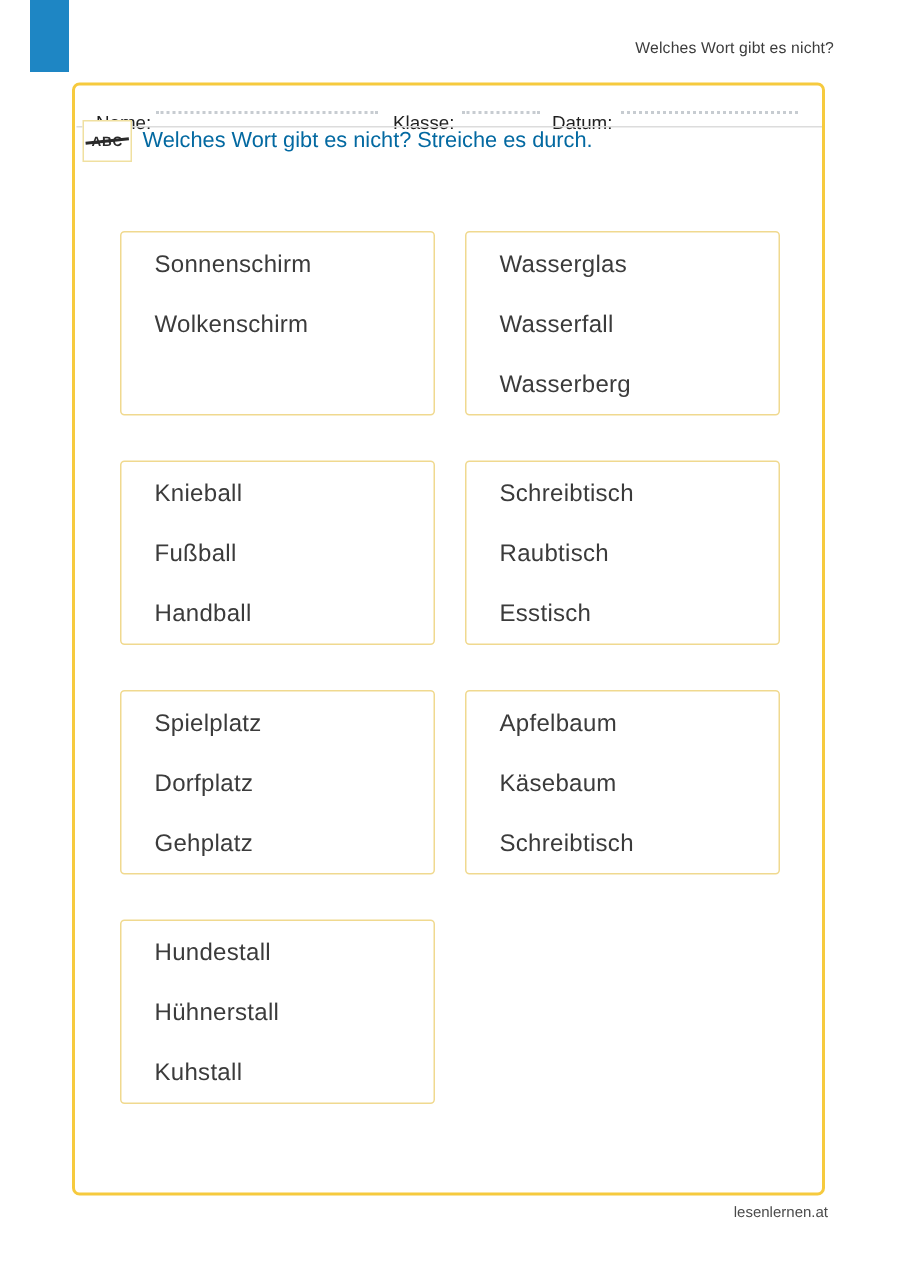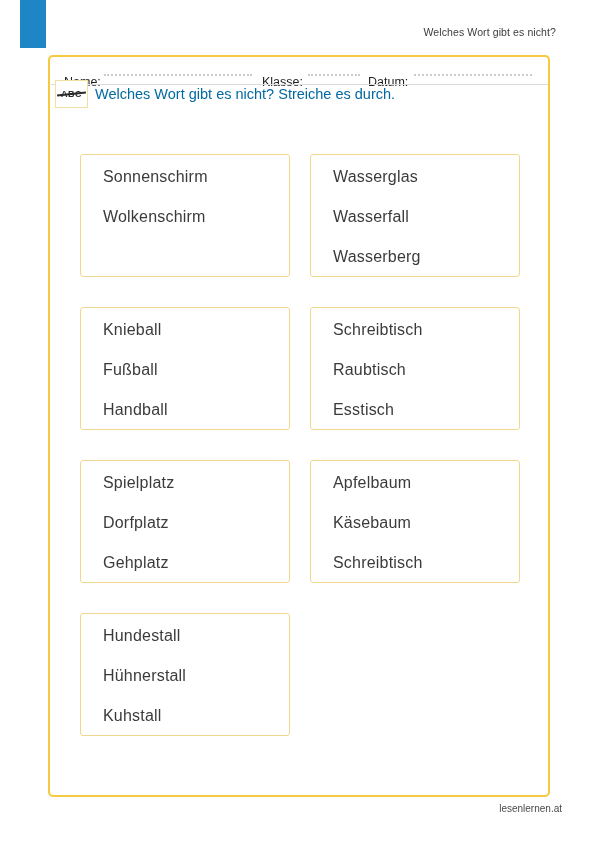--- a/index.html
+++ b/index.html
@@ -117,21 +117,21 @@
   .word {
     font-size: 16px;
     line-height: 40px;
     color: var(--text-dark, #3b3b3b);
     letter-spacing: 0.2px;
     white-space: nowrap;
   }
 
   .footer-link {
     position: absolute;
-    top: 803px; right: 38px;
+    top: 803px; right: 48px;
     font-size: 10px;
     color: #4a4a4a;
   }
 </style>
 </head>
 <body>
 
 <div class="page">
 
   <div class="corner-accent"></div>

